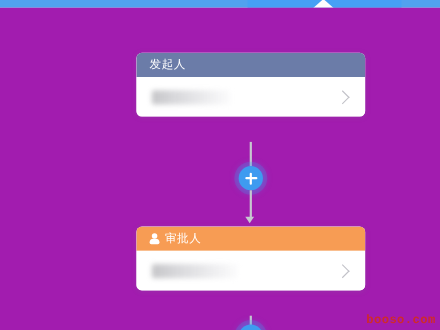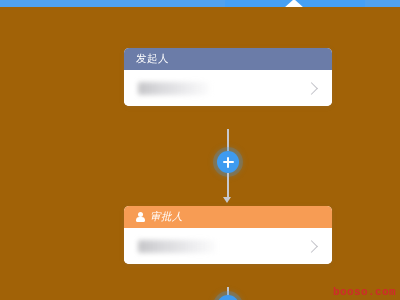--- a/index.html
+++ b/index.html
@@ -42,21 +42,21 @@
     border-bottom: 9px solid #fdfdfd;
     filter: blur(0.6px);
   }
 
   
   #flow-canvas {
     position: absolute;
     top: 7px; left: 0;
     width: 400px;
     height: 293px;
-    background: #a16207;
+    background: #a21caf;
   }
 
   
   .node-card {
     position: absolute;
     left: 124px;
     width: 208px;
     background: #ffffff;
     border-radius: 5px;
     box-shadow: 0 1px 5px rgba(120,125,140,0.16);
@@ -204,21 +204,21 @@
 
   <div class="add-btn" style="top:144px; left:217px;">
     <span class="plus-h"></span>
     <span class="plus-v"></span>
   </div>
 
   <div class="connector" style="top:166px; height:27px;"></div>
   <div class="arrow-head" style="top:190px;"></div>
 
   <div class="node-card" style="top:199px;">
-    <div class="node-header" style="background:#f79c54;font-style:italic;">
+    <div class="node-header" style="background:#f79c54;">
       <span class="person-icon"></span>
       <span class="node-header-title">审批人</span>
     </div>
     <div class="node-body">
       <div class="redacted" style="width:78px;"></div>
       <div class="body-spacer"></div>
       <div class="chevron"></div>
     </div>
   </div>
 

